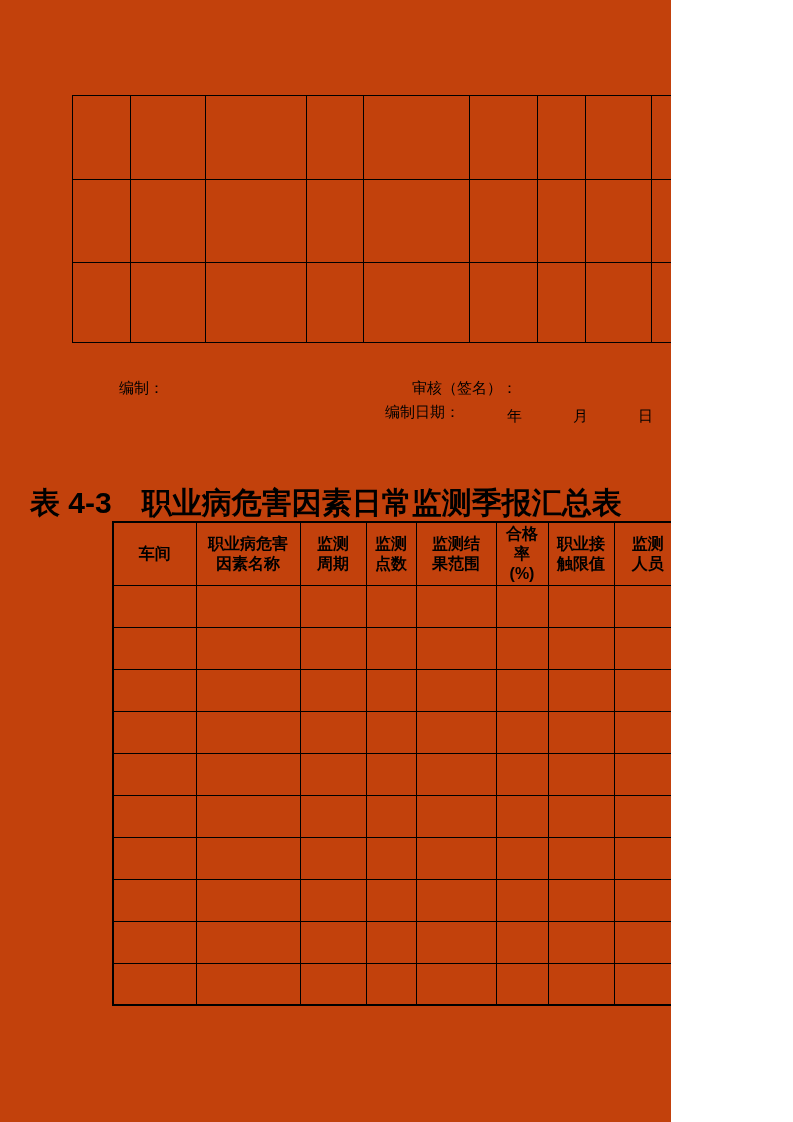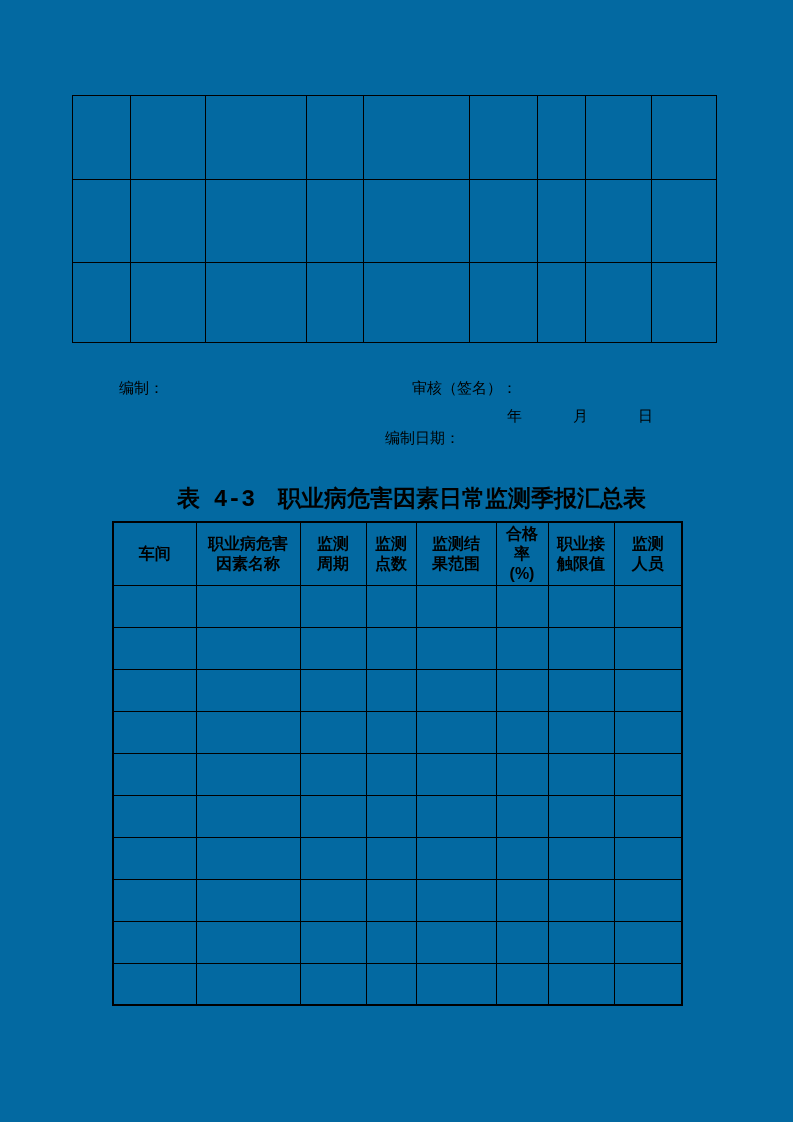--- a/index.html
+++ b/index.html
@@ -1,21 +1,21 @@
 <!DOCTYPE html>
 <html><head>
 <meta charset="utf-8">
 <style>
   * { margin: 0; padding: 0; box-sizing: border-box; }
   html, body { background: #ffffff; }
   .page {
     position: relative;
-    width: 793px;
+    width: 671px;
     height: 1122px;
-    background: #0369a1;
+    background: #c2410c;
     color: #000000;
     font-family: "Liberation Serif", "DejaVu Serif", serif;
     overflow: hidden;
   }
 
   
   .ctable-wrap { position: absolute; left: 72px; top: 95px; }
   .ctable { border-collapse: collapse; table-layout: fixed; width: 644px; }
   .ctable td { border: 1px solid #000; padding: 0; }
   .ctable tr:nth-child(1) { height: 84px; }
@@ -25,36 +25,36 @@
   
   .label {
     position: absolute;
     font-size: 15px;
     line-height: 18px;
     white-space: pre;
     color: #000;
   }
   .lbl-prepared { left: 119px; top: 379px; }
   .lbl-reviewed { left: 412px; top: 379px; }
-  .lbl-date     { left: 385px; top: 429px; text-align: right; }
+  .lbl-date     { left: 385px; top: 403px; text-align: right; }
   .lbl-year     { left: 507px; top: 407px; }
   .lbl-month    { left: 573px; top: 407px; }
   .lbl-day      { left: 638px; top: 407px; }
 
   
   .doc-title {
     position: absolute;
     left: 30px;
     right: 0;
     top: 483px;
-    text-align: center;
-    font-size: 23px;
+    text-align: left;
+    font-size: 30px;
     font-weight: bold;
     white-space: pre;
-    font-family: Liberation Mono, monospace;
+    font-family: Liberation Sans, sans-serif;
   }
 
   
   .stable-wrap { position: absolute; left: 112px; top: 521px; }
   .stable {
     border-collapse: collapse;
     table-layout: fixed;
     width: 569px;
     border: 2px solid #000;
   }

